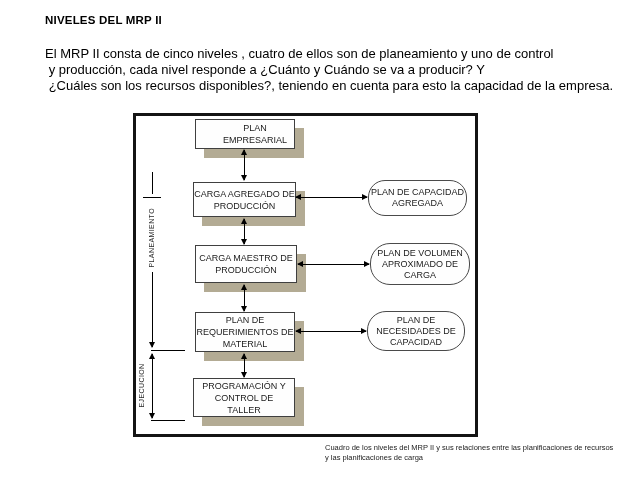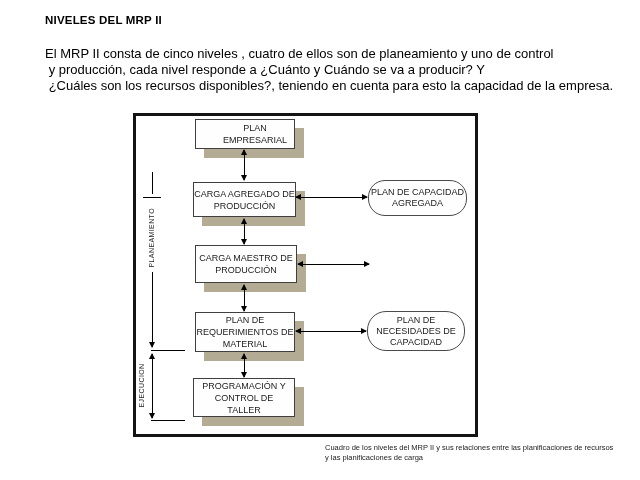--- a/index.html
+++ b/index.html
@@ -81,20 +81,23 @@
 PRODUCCIÓN</div>
   <div class="node box b4">PLAN DE
 REQUERIMIENTOS DE
 MATERIAL</div>
   <div class="node box b5">PROGRAMACIÓN Y
 CONTROL DE
 TALLER</div>
 
   <div class="node oval o1">PLAN DE CAPACIDAD
 AGREGADA</div>
+  <div class="node oval o2">PLAN DE VOLUMEN
+APROXIMADO DE
+CARGA</div>
   <div class="node oval o3">PLAN DE
 NECESIDADES DE
 CAPACIDAD</div>
 
   <div class="varrow" style="left:244px; top:150px; height:30px;"></div>
   <div class="varrow" style="left:244px; top:219px; height:25px;"></div>
   <div class="varrow" style="left:244px; top:285px; height:26px;"></div>
   <div class="varrow" style="left:244px; top:354px; height:23px;"></div>
 
   <div class="harrow" style="left:296px; top:197px; width:71px;"></div>

